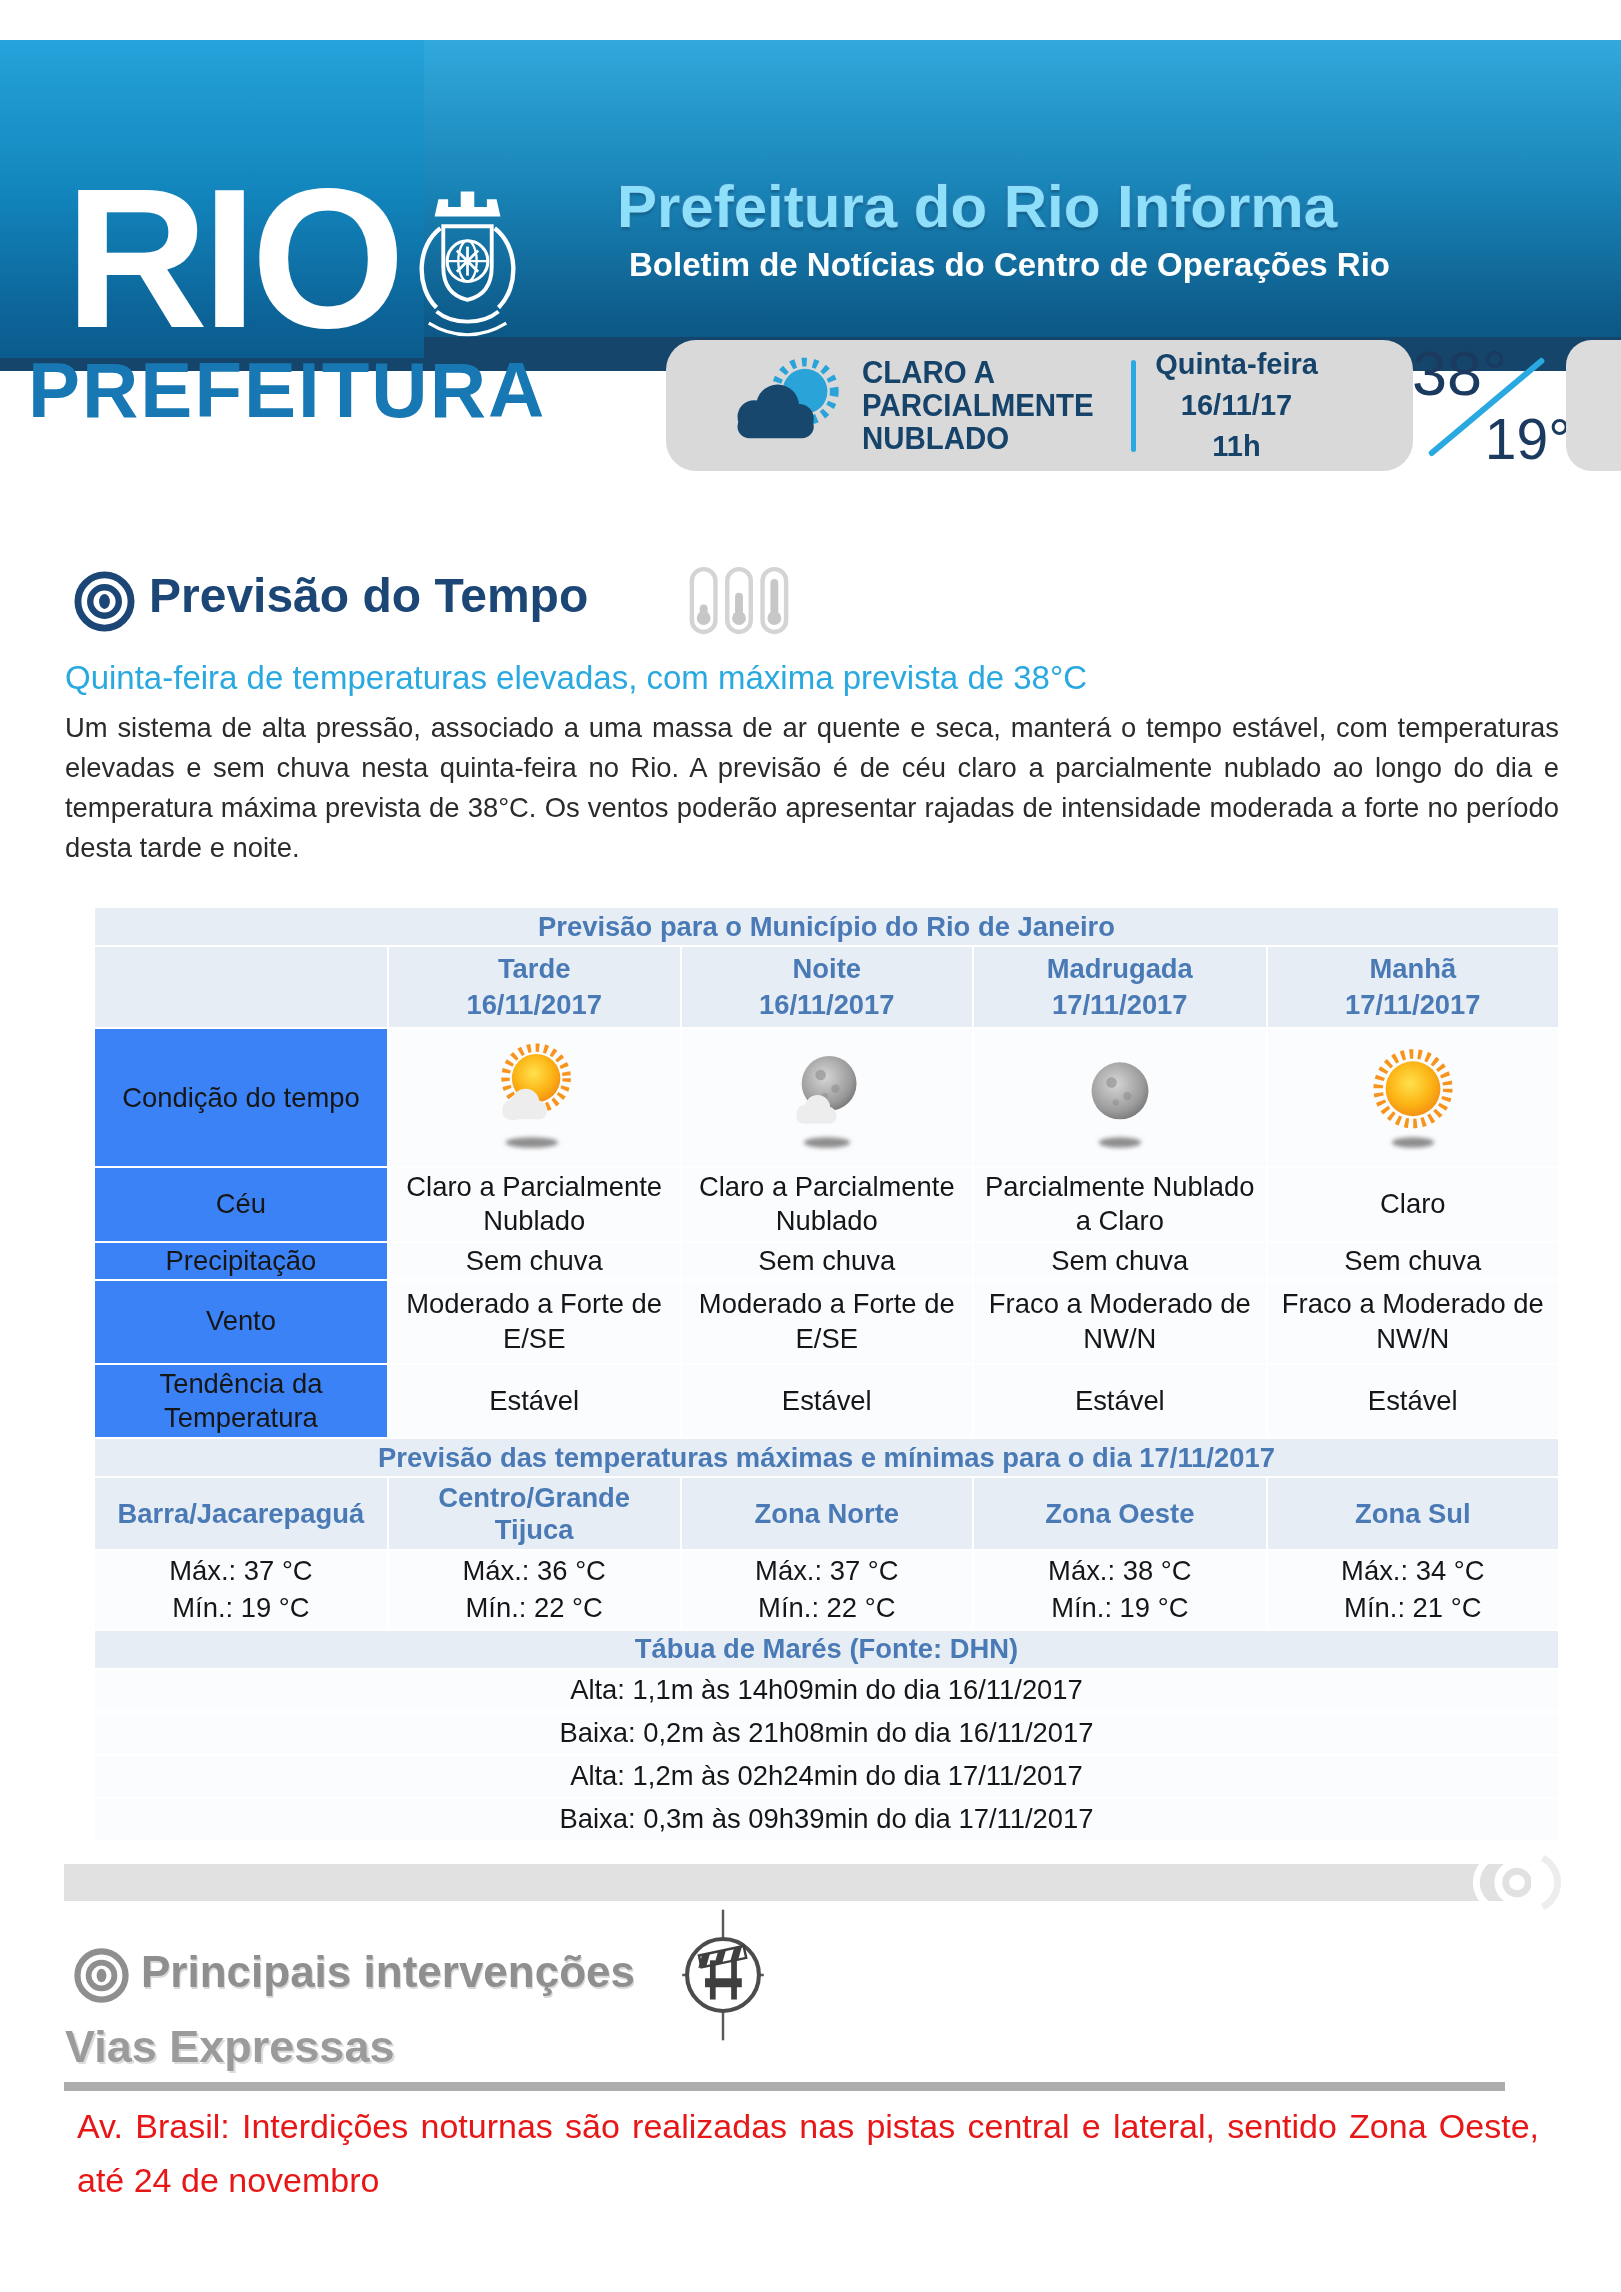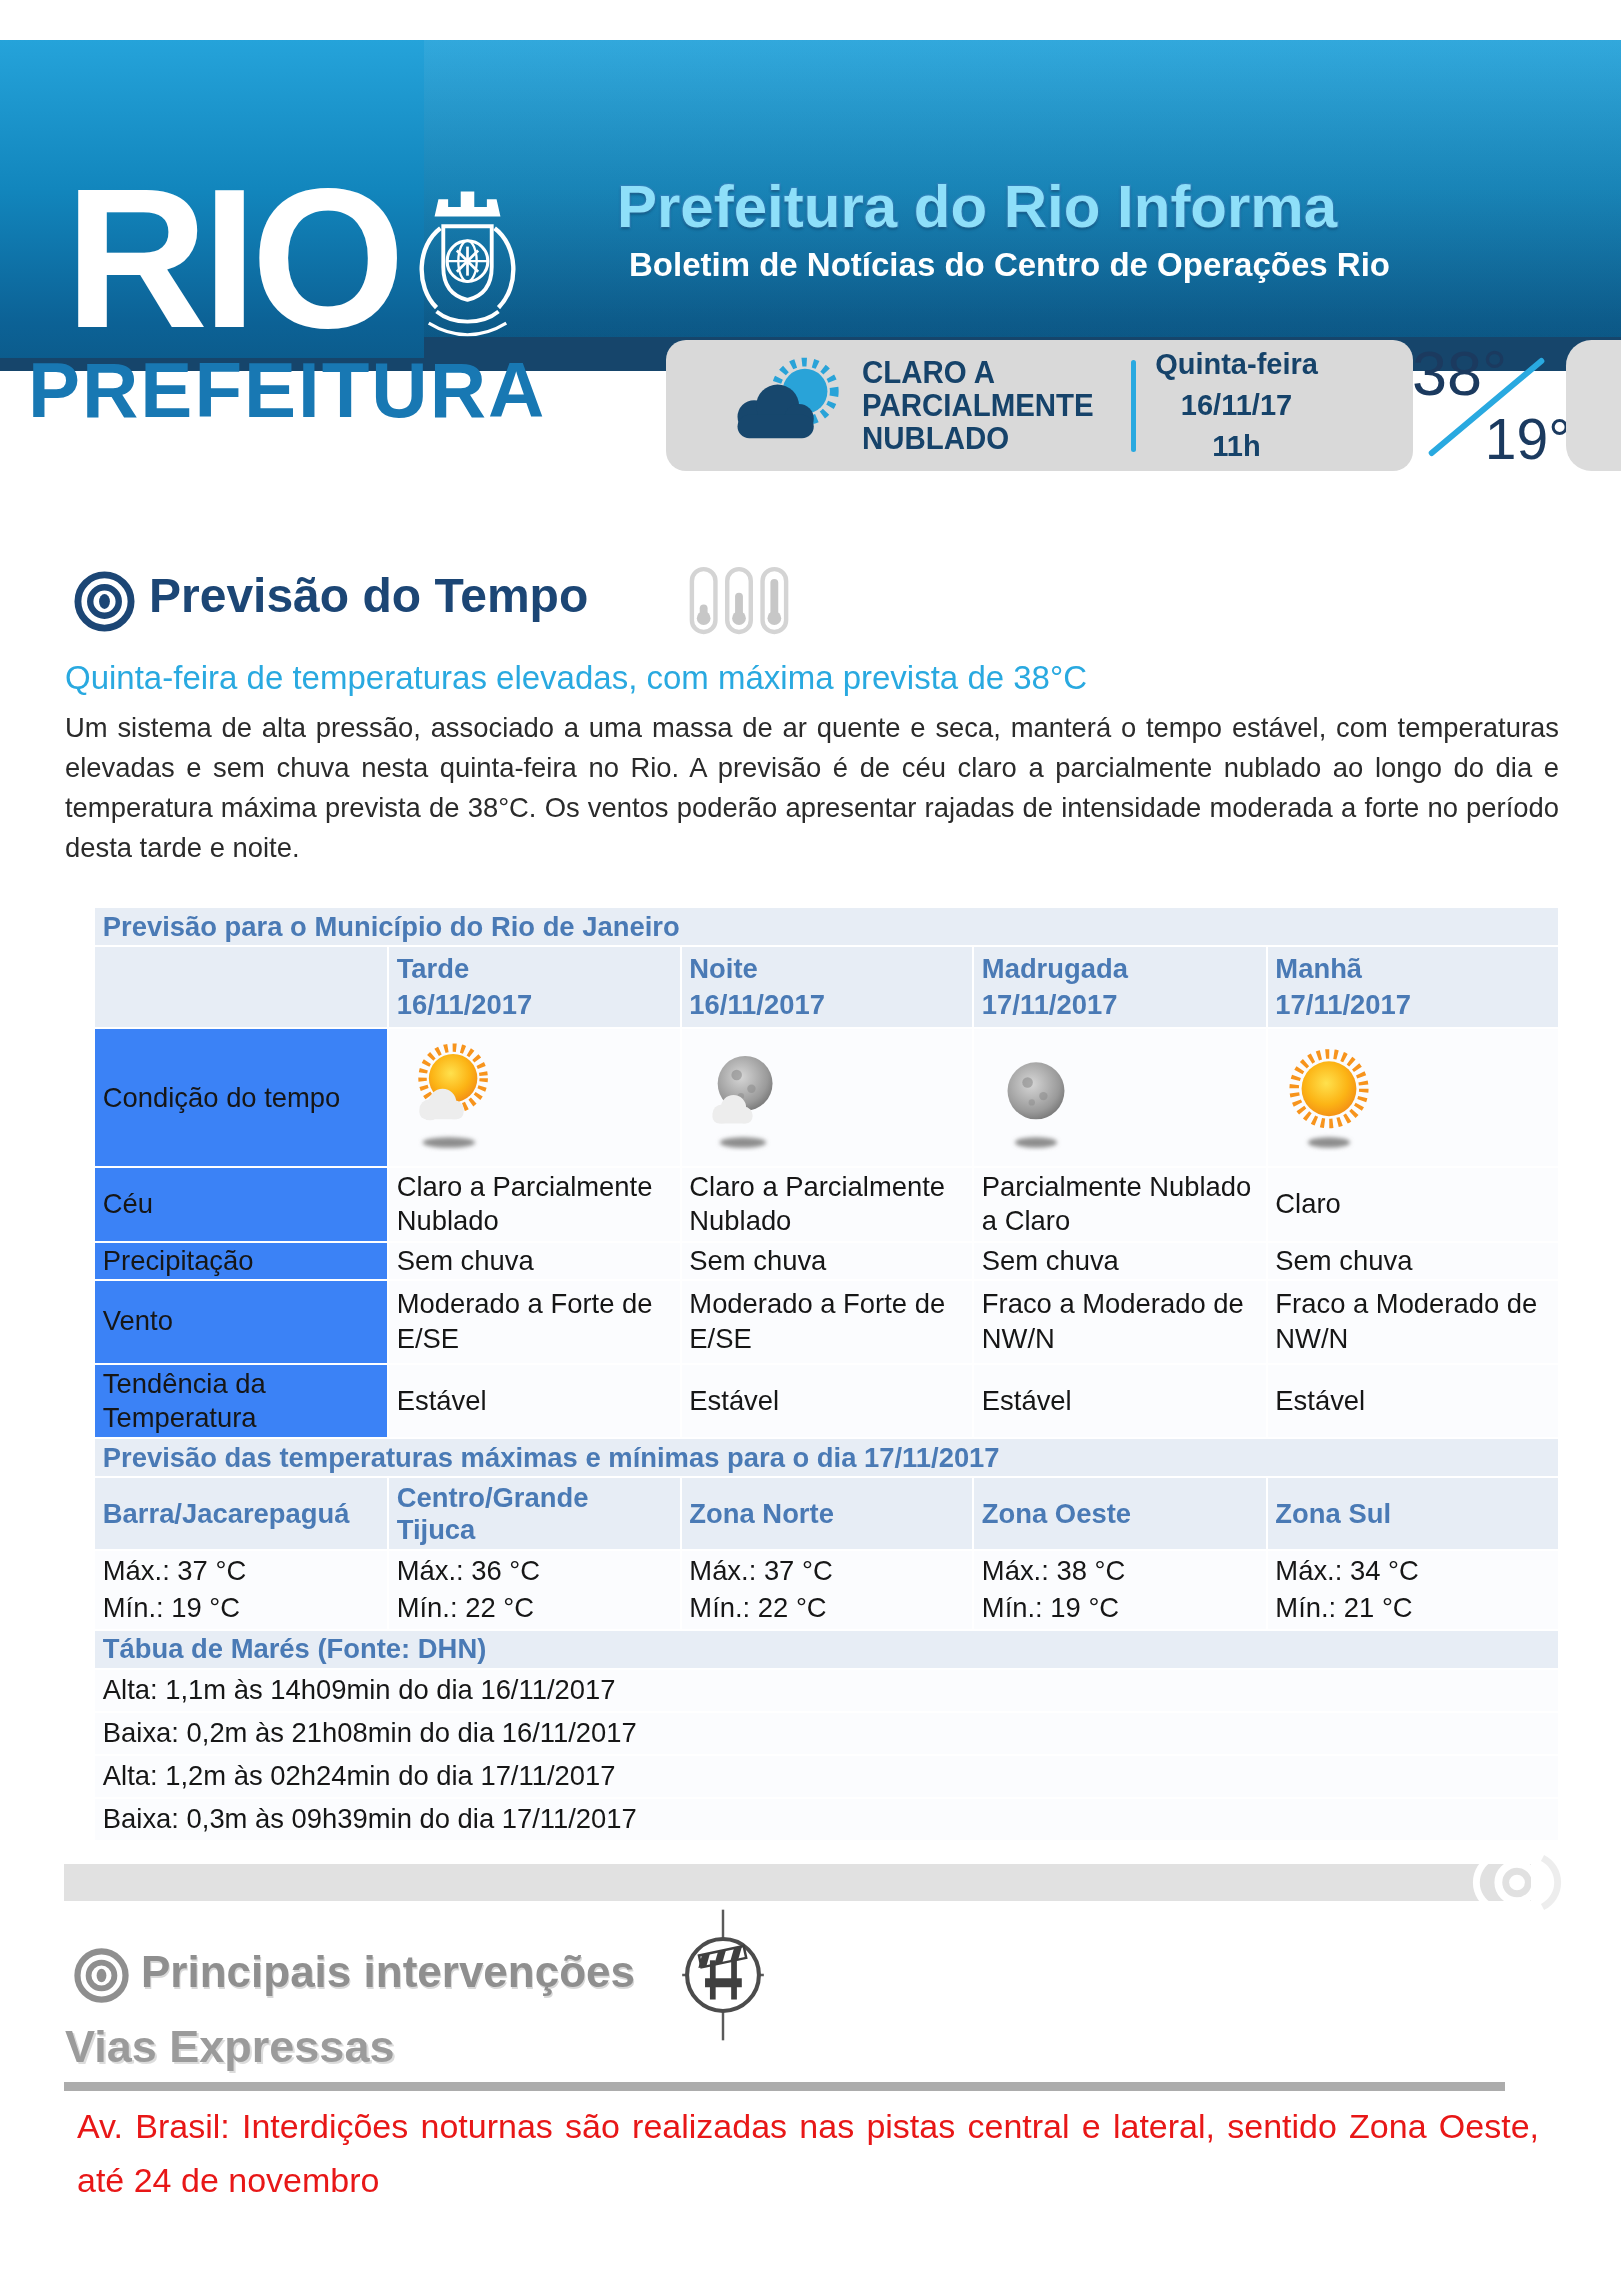--- a/index.html
+++ b/index.html
@@ -19,21 +19,21 @@
   .banner-title { position:absolute; left:617px; top:132px; font-size:60px; font-weight:bold;
             color:#8edff9; -webkit-text-stroke:2.5px #2f85bd; paint-order:stroke fill;
             text-shadow:0 2px 2.9px rgba(0,40,70,.45); letter-spacing:0px; white-space:nowrap; }
   .banner-subtitle { position:absolute; left:629px; top:206px; font-size:33px; font-weight:bold; color:#ffffff; white-space:nowrap; }
 
   .prefeitura { position:absolute; left:28px; top:345px; font-size:78px; font-weight:bold;
             color:#1878b3; letter-spacing:2px; }
 
   
   .widget { position:absolute; left:666px; top:340px; width:747px; height:131px; background:#d9d9d9;
-            border-radius:20px; display:flex; align-items:center; }
+            border-radius:30px; display:flex; align-items:center; }
   .widget-icon { margin-left:51px; flex:none; }
   .widget-cond { margin-left:15.7px; font-size:32px; font-weight:bold; color:#16436a; line-height:1.04;
             transform:scaleX(.92); transform-origin:left center; white-space:nowrap; }
   .widget-divider { width:4.9px; height:92px; background:#29a9e0; border-radius:2.9px; margin-left:17.6px; flex:none; }
   .widget-date { width:201px; text-align:center; font-size:29px; font-weight:bold; color:#16436a; line-height:1.42; flex:none; }
   .temps { position:absolute; left:1412px; top:341px; width:159px; height:129px; color:#1b3a5f; }
   .temp-max { position:absolute; left:0; top:-3.9px; font-size:63px; }
   .temp-min { position:absolute; right:0; bottom:-2px; font-size:57px; }
   .temp-slash { position:absolute; left:0px; top:63px; width:149px; height:5.9px; background:#29a9e0;
             transform:rotate(-40deg); border-radius:2.9px; }
@@ -42,21 +42,21 @@
   
   .sec-icon { position:absolute; left:73px; top:570px; }
   .sec-title { position:absolute; left:149px; top:568px; font-size:48px; font-weight:bold; color:#1c4675; }
   .therms { position:absolute; left:686px; top:565px; }
   .headline { position:absolute; left:65px; top:659px; font-size:33px; color:#29a9e0; white-space:nowrap; }
   .bodytext { position:absolute; left:65px; top:708px; width:1494px; font-size:27.4px; line-height:1.46;
             color:#2b2b2b; text-align:justify; }
 
   
   .fx { position:absolute; left:93px; top:906px; width:1467px; border-collapse:collapse;
-        font-size:27.4px; color:#111; text-align:left; border:1px solid #c9d6e4; }
+        font-size:27.4px; color:#111; text-align:center; border:1px solid #c9d6e4; }
   .fx td { border:2px solid #ffffff; vertical-align:middle; padding:2px 7.8px; }
   .fx .hd  { background:#e7edf5; color:#4a7ab5; font-weight:bold; }
   .fx .lbl { background:#3b82f6; color:#161616; }
   .fx .val { background:#fbfcfe; color:#161616; }
   .r-title td { height:39px; }
   .r-head td  { height:82px; line-height:1.3; }
   .r-cond td  { height:139px; }
   .r-ceu td   { height:71px; line-height:1.25; }
   .r-prec td  { height:35px; }
   .r-vento td { height:84px; line-height:1.25; }

